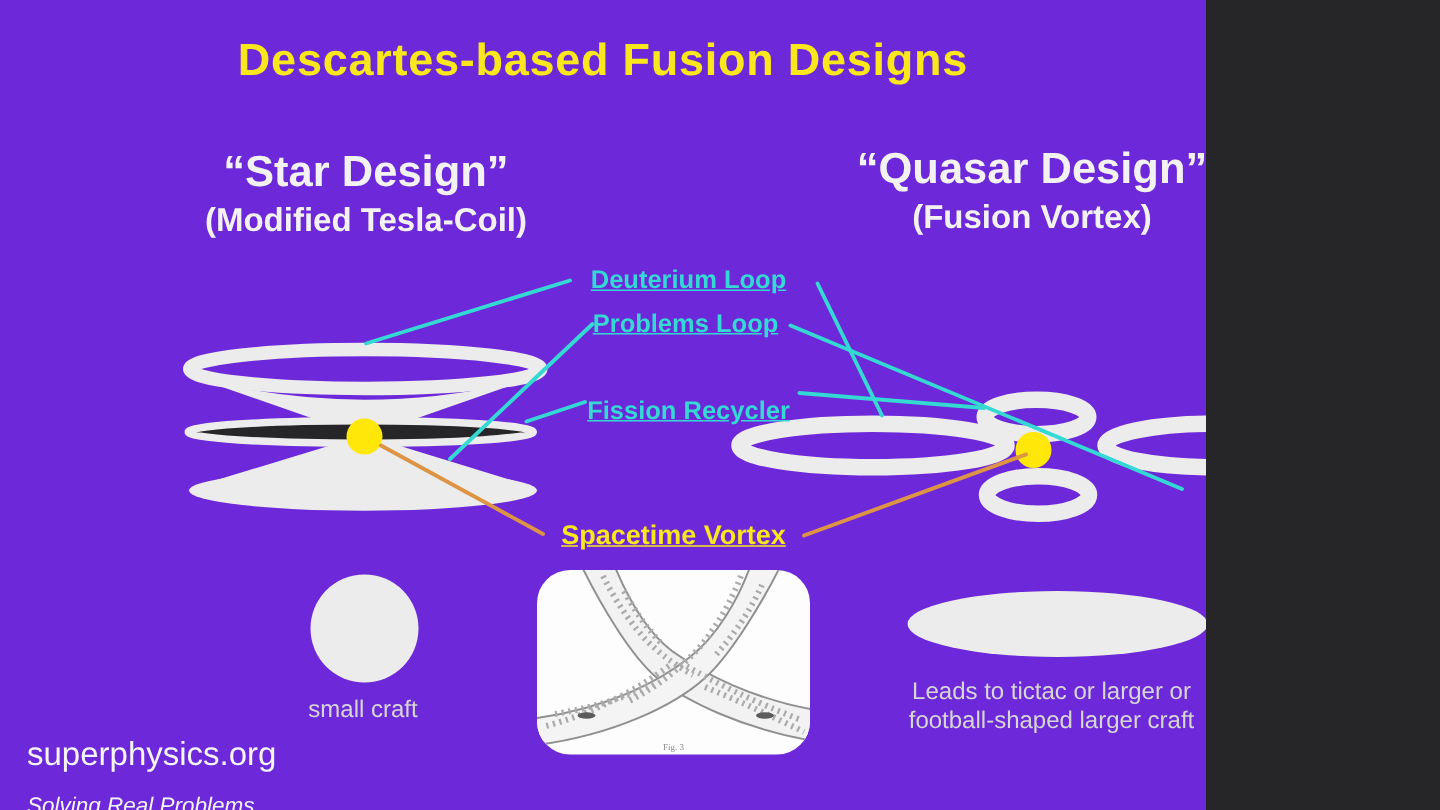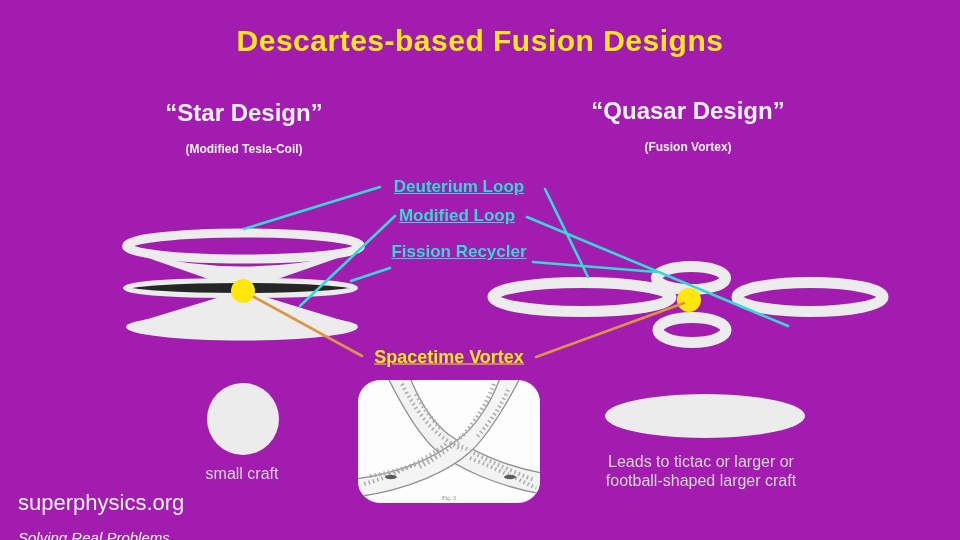--- a/index.html
+++ b/index.html
@@ -1,38 +1,38 @@
 <!DOCTYPE html>
 <html><head>
 <meta charset="utf-8">
 <style>
   html,body{margin:0;padding:0;background:#262628;}
   .slide{
-    position:relative;width:960px;height:540px;overflow:hidden;
-    background:#a21caf;
+    position:relative;width:804px;height:540px;overflow:hidden;
+    background:#6d28d9;
     font-family:"Liberation Sans",sans-serif;
     -webkit-font-smoothing:antialiased;
   }
   .abs{position:absolute;}
   .slide-title{
     left:0;right:0;top:24px;text-align:center;
     color:#f8e71c;font-size:30px;font-weight:bold;letter-spacing:.5px;
   }
   .design-head{width:300px;text-align:center;color:#f2f2f2;}
-  .design-head .dh-title{font-size:24px;font-weight:bold;line-height:1.1;}
-  .design-head .dh-sub{font-size:12px;font-weight:600;line-height:1.2;margin-top:16px;}
+  .design-head .dh-title{font-size:29px;font-weight:bold;line-height:1.1;}
+  .design-head .dh-sub{font-size:22px;font-weight:600;line-height:1.2;margin-top:2px;}
   .head-star{left:94px;top:100px;}
   .head-quasar{left:538px;top:98px;}
   .lbl{
     transform:translate(-50%,-50%);white-space:nowrap;
     font-weight:bold;font-size:17px;color:#35d9d3;text-decoration:underline;
   }
   .lbl-deuterium{left:459px;top:187px;}
   .lbl-tritium{left:457px;top:216px;}
-  .lbl-fission{left:459px;top:252px;}
+  .lbl-fission{left:459px;top:274px;}
   .lbl-vortex{left:449px;top:357px;color:#f8e71c;font-size:18px;}
   .caption{
     text-align:center;color:#d6d6d6;font-size:16px;line-height:1.18;
   }
   .caption-star{left:112px;top:465px;width:260px;}
   .caption-quasar{left:561px;top:453px;width:280px;}
   .footer{left:18px;top:490px;color:#f5f5f5;}
   .footer .site{font-size:22px;font-weight:500;}
   .footer .tagline{font-size:15px;font-style:italic;margin-top:13px;}
   .figure-box{
@@ -84,21 +84,21 @@
   <div class="abs design-head head-star">
     <div class="dh-title">“Star Design”</div>
     <div class="dh-sub">(Modified Tesla-Coil)</div>
   </div>
   <div class="abs design-head head-quasar">
     <div class="dh-title">“Quasar Design”</div>
     <div class="dh-sub">(Fusion Vortex)</div>
   </div>
 
   <div class="abs lbl lbl-deuterium">Deuterium Loop</div>
-  <div class="abs lbl lbl-tritium">Modified Loop</div>
+  <div class="abs lbl lbl-tritium">Problems Loop</div>
   <div class="abs lbl lbl-fission">Fission Recycler</div>
   <div class="abs lbl lbl-vortex">Spacetime Vortex</div>
 
   <svg class="abs" style="left:0;top:0;" width="960" height="540" viewBox="0 0 960 540">
     <circle cx="243" cy="419" r="36" fill="#ececec"></circle>
     <ellipse cx="705" cy="416" rx="100" ry="22" fill="#ececec"></ellipse>
   </svg>
 
   <div class="abs figure-box">
     <svg width="182" height="123" viewBox="0 0 182 123">

